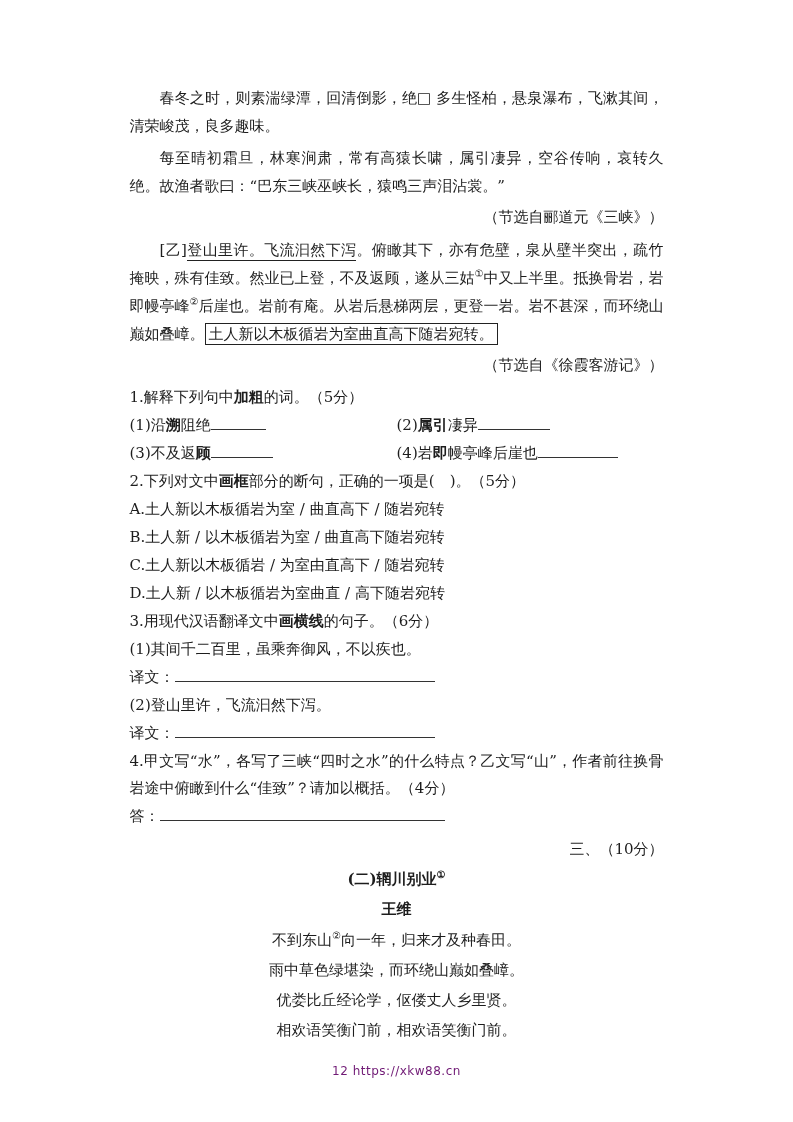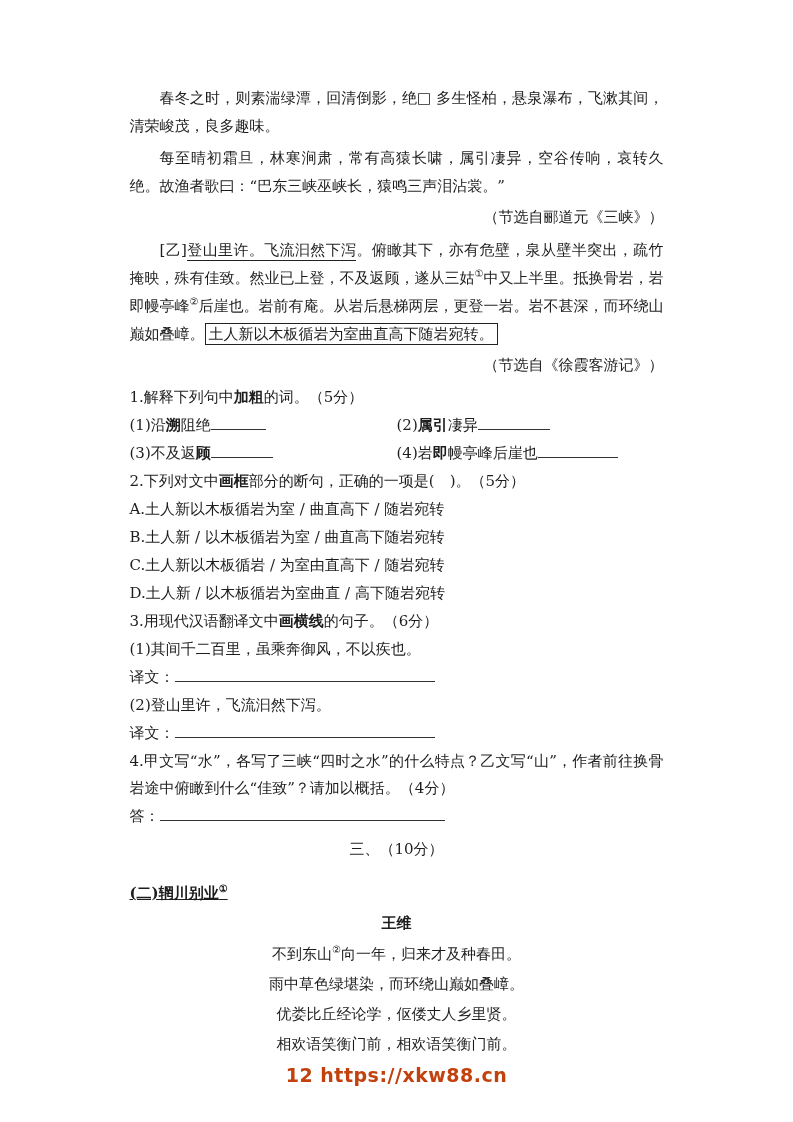--- a/index.html
+++ b/index.html
@@ -33,32 +33,31 @@
   }
   sup.fnote { font-size:10px; line-height:0; }
   .blank {
     display:inline-block;
     border-bottom:1px solid #333;
     height:15px;
     vertical-align:baseline;
   }
   .b55{width:55px}.b72{width:72px}.b62{width:62px}.b80{width:80px}
   .b260{width:260px}.b285{width:285px}
-  .heading { line-height:28px; text-align:center; margin:5px 0 16px 0; }
-  .subtitle { line-height:28px; text-align:left; font-weight:bold; margin:2px 0;text-decoration:underline; }
+  .heading { line-height:28px; text-align:right; margin:5px 0 2px 0; }
+  .subtitle { line-height:28px; text-align:center; font-weight:bold; margin:2px 0; }
   .author { line-height:28px; text-align:center; font-weight:bold; margin:0 0 2px 0; }
   .poem-line { line-height:30px; text-align:center; }
   .footer {
     position:absolute; left:0; right:0; top:1064px;
     text-align:center;
     font-family:"DejaVu Sans","Liberation Sans",sans-serif;
-    font-size:19px;
-    color:#c2410c;
+    font-size:12px;
+    color:#701a75;
     letter-spacing:0.5px;
-    font-weight:bold;
   }
 </style>
 </head>
 <body>
 
 <div class="page">
 
   <p class="para indent">
     <span>春冬之时，则素湍绿潭，回清倒影，绝□ 多生怪柏，悬泉瀑布，飞漱其间，清荣峻茂，良多趣味。</span>
   </p>

